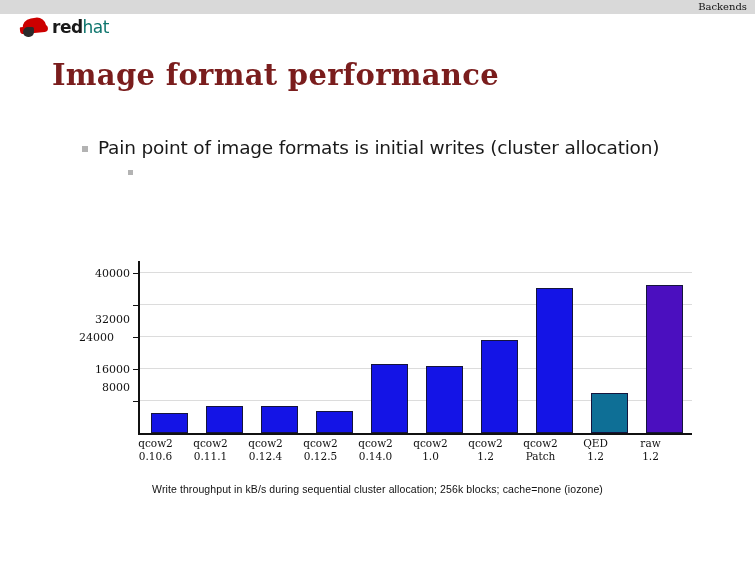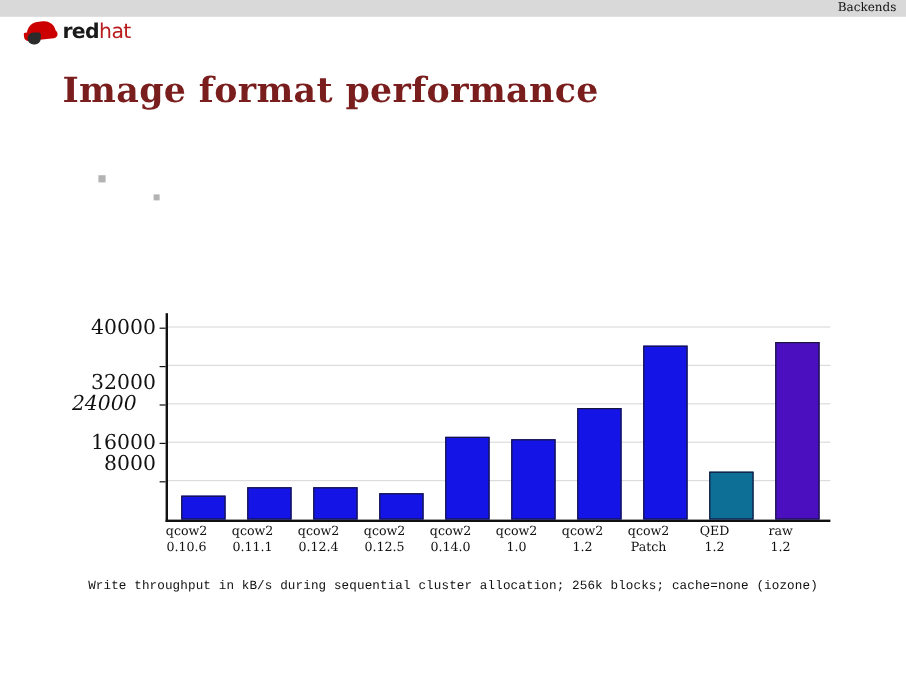--- a/index.html
+++ b/index.html
@@ -72,21 +72,21 @@
     border-radius: 6px 2px 6px 6px;
   }
   .logo-text {
     font-family: "DejaVu Sans", sans-serif;
     font-size: 17px;
     letter-spacing: -0.5px;
     color: #2b2b2b;
     line-height: 1;
   }
   .logo-text b { font-weight: bold; color:#1a1a1a; }
-  .logo-text span { font-weight: normal; color:#b91c1c; }
+  .logo-text span { font-weight: normal; color:#0f766e; }
 
   
   .slide-title {
     position: absolute;
     left: 52px;
     top: 58px;
     font-family: "DejaVu Serif", serif;
     font-size: 29px;
     font-weight: bold;
     color: #7a1d1d;
@@ -151,21 +151,21 @@
     width: 552px;
     height: 1px;
     background: #dcdcdc;
   }
   .tick-label {
     position: absolute;
     right: 0;
     width: 62px;
     text-align: right;
     font-family: "DejaVu Serif", serif;
-    font-size: 17px;
+    font-size: 11px;
     color: #111111;
     transform: translateY(-50%);
   }
   .ytick-mark {
     position: absolute;
     width: 5px; height: 1px;
     background: #111111;
     left: -5px;
   }
   .bars {
@@ -206,21 +206,21 @@
     line-height: 13px;
     padding-top: 4px;
   }
   .xtick .l2 { display: block; }
   .caption {
     position: absolute;
     left: 0;
     top: 243px;
     width: 755px;
     text-align: center;
-    font-family: Liberation Mono, monospace;
+    font-family: Liberation Sans, sans-serif;
     font-size: 10.5px;
     color: #111111;
     letter-spacing: 0.1px;
   }
 </style>
 </head>
 <body>
 
 <div class="topbar">
   <div class="topbar-title">Backends</div>
@@ -235,20 +235,21 @@
   <div class="logo-text">
     <b>red</b><span>hat</span>
   </div>
 </div>
 
 <div class="slide-title">Image format performance</div>
 
 <div class="bullets">
   <div class="bullet">
     <div class="sq"></div>
+    <div class="txt">Pain point of image formats is initial writes (cluster allocation)</div>
   </div>
   <div class="bullet sub">
     <div class="sq"></div>
   </div>
 </div>
 
 <div class="chart">
   <div class="plot">
     <div id="gridlines">
         <div class="gridline" style="bottom: 32px;"></div>
@@ -288,21 +289,21 @@
         <div class="bar-slot">
           <div class="bar" style="height: 148px; background: rgb(75, 15, 191);"></div>
         </div>
       </div>
   </div>
   <div id="yticks">
       <div class="tick-label" style="top: 147px; left: 68px; width: 62px;">8000</div>
       <div class="ytick-mark" style="position: absolute; left: 133px; top: 161px;"></div>
       <div class="tick-label" style="top: 129px; left: 68px; width: 62px;">16000</div>
       <div class="ytick-mark" style="position: absolute; left: 133px; top: 129px;"></div>
-      <div class="tick-label" style="top: 97px; left: 52px; width: 62px; font-style: italic;">24000</div>
+      <div class="tick-label" style="top: 97px; left: 52px; width: 62px;">24000</div>
       <div class="ytick-mark" style="position: absolute; left: 133px; top: 97px;"></div>
       <div class="tick-label" style="top: 79px; left: 68px; width: 62px;">32000</div>
       <div class="ytick-mark" style="position: absolute; left: 133px; top: 65px;"></div>
       <div class="tick-label" style="top: 33px; left: 68px; width: 62px;">40000</div>
       <div class="ytick-mark" style="position: absolute; left: 133px; top: 33px;"></div>
     </div>
   <div class="xticks" id="xticks">
       <div class="xtick"><span>qcow2</span><span class="l2">0.10.6</span></div>
       <div class="xtick"><span>qcow2</span><span class="l2">0.11.1</span></div>
       <div class="xtick"><span>qcow2</span><span class="l2">0.12.4</span></div>

